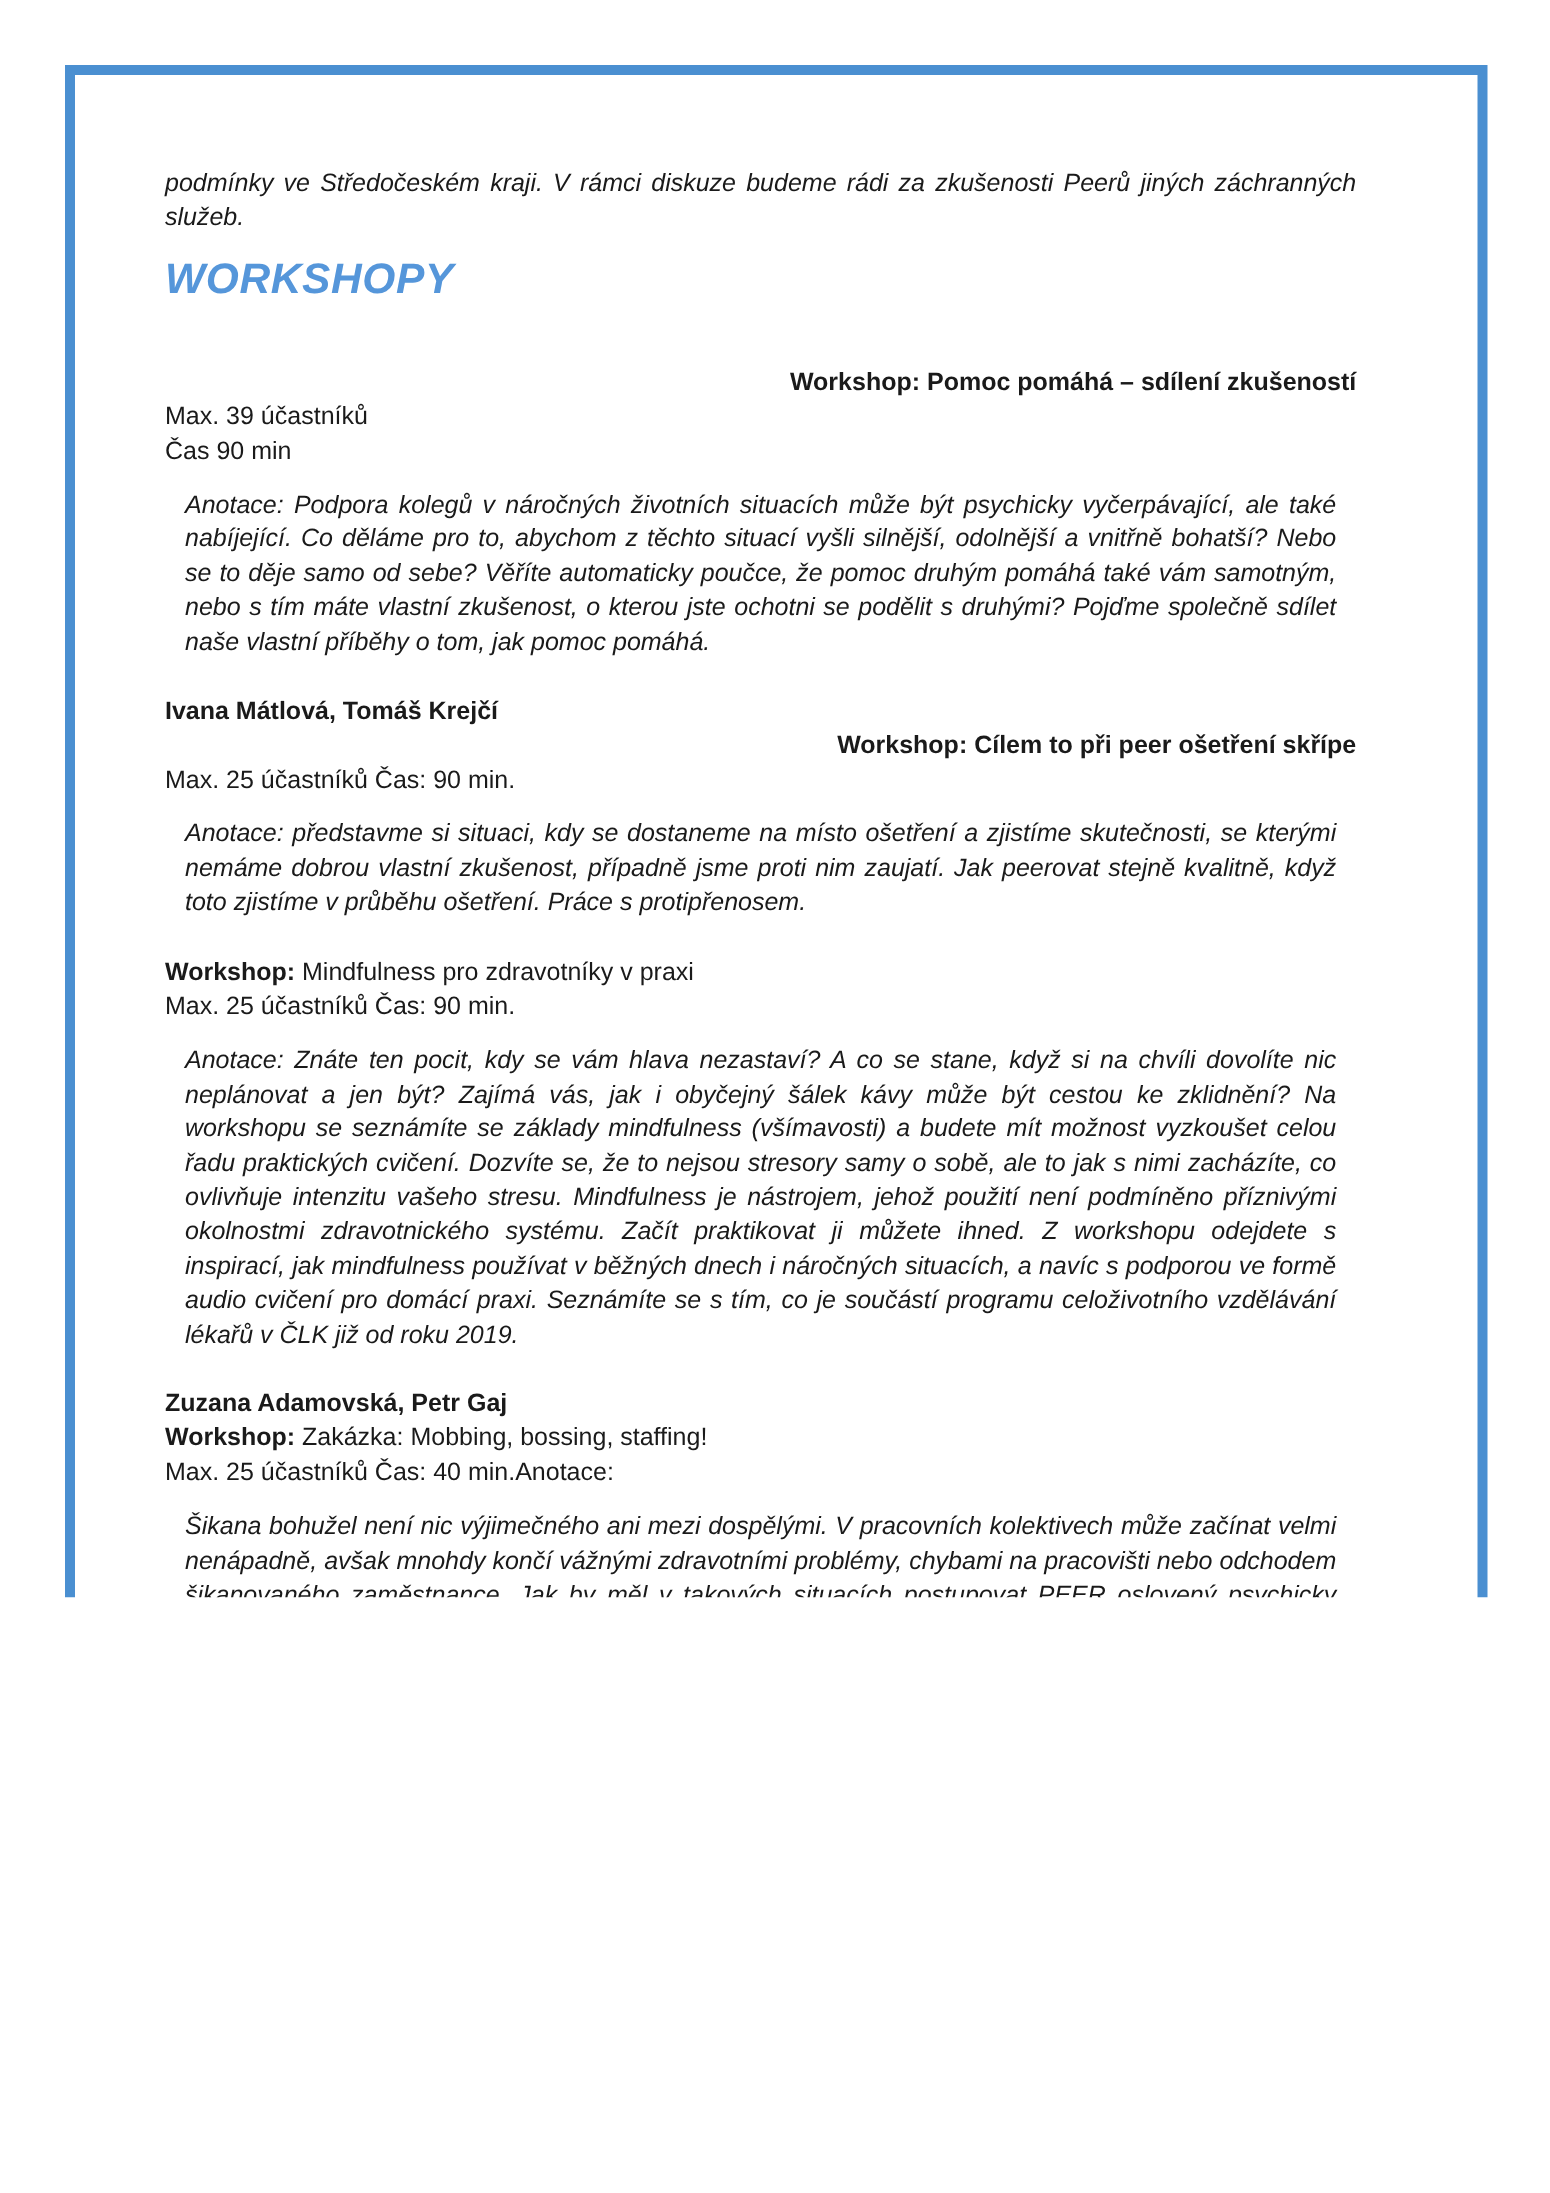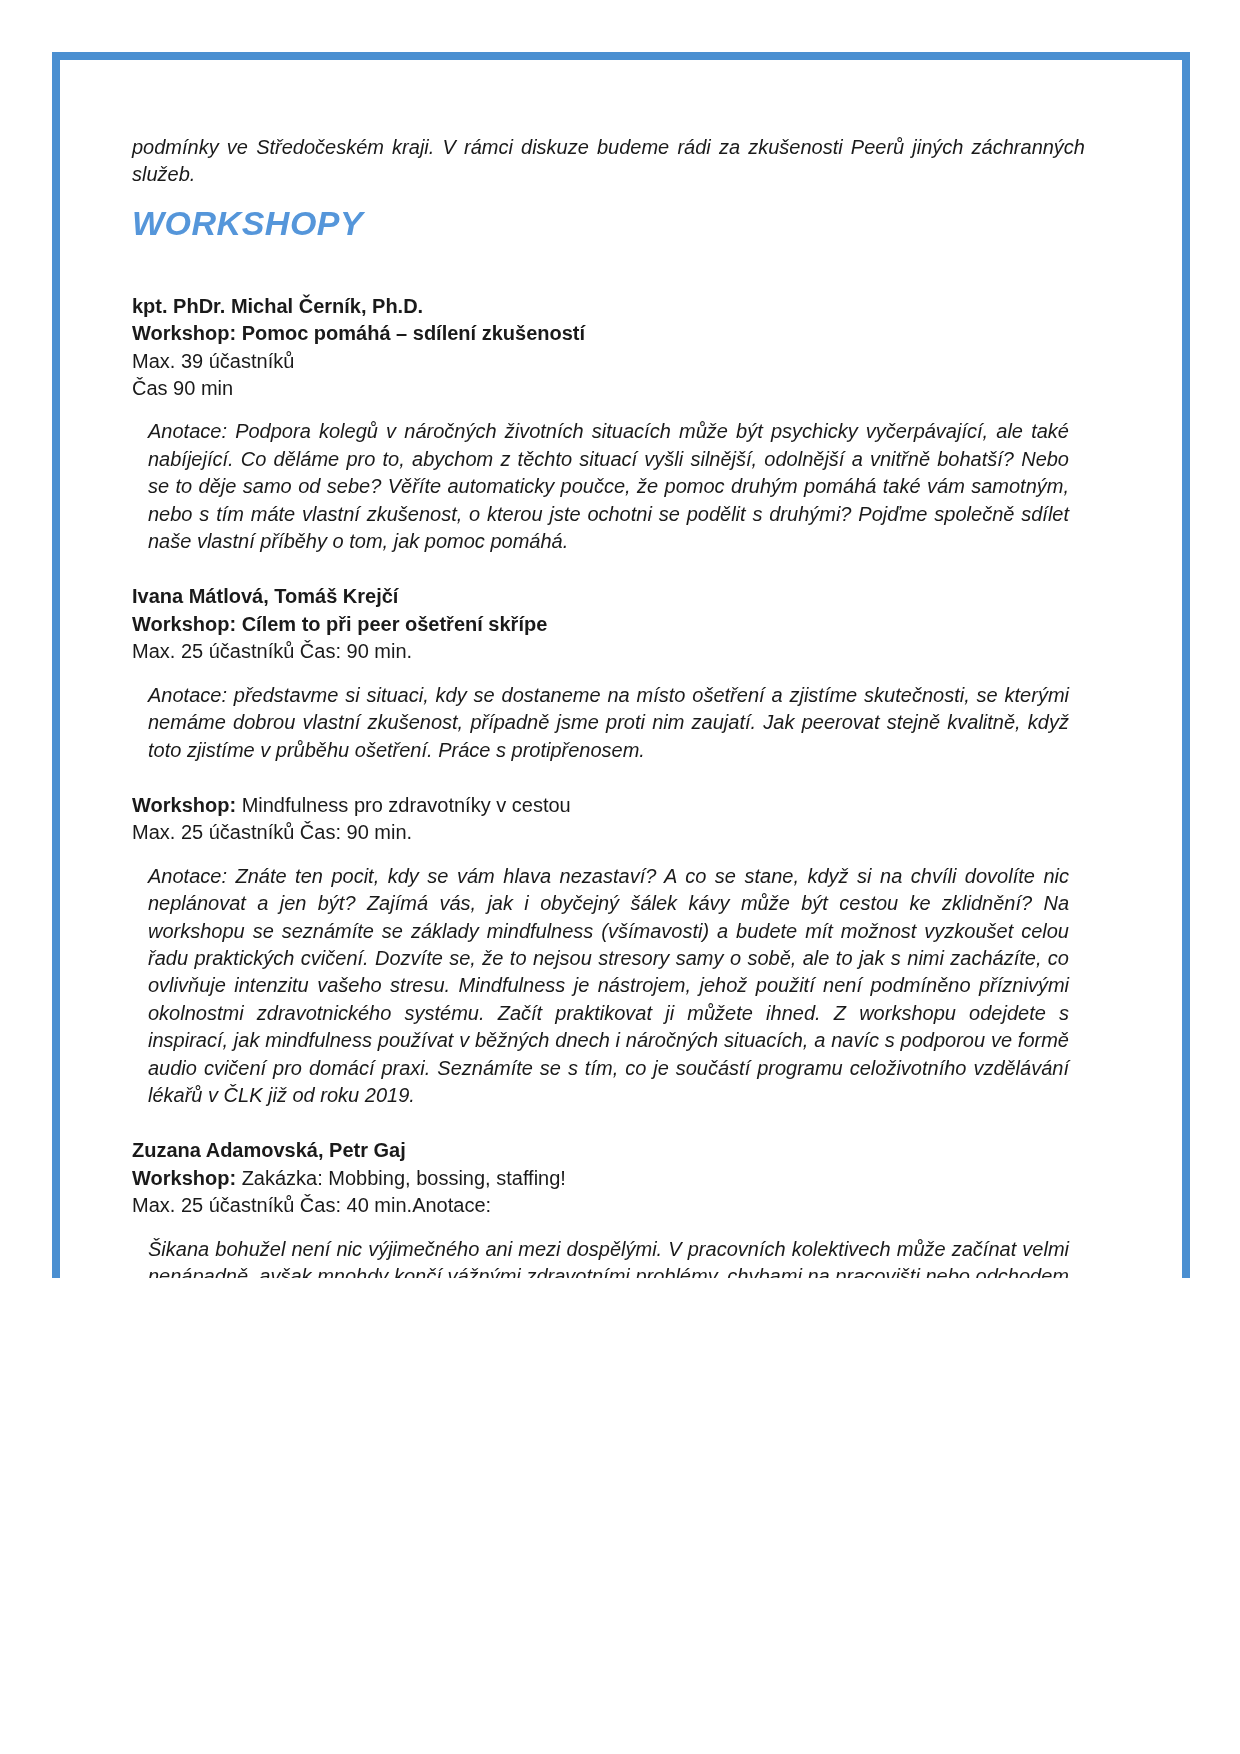--- a/index.html
+++ b/index.html
@@ -48,20 +48,21 @@
     letter-spacing: 0.5px;
   }
   .workshop {
     margin: 0 0 28px 0;
   }
   .presenter {
     font-weight: bold;
   }
   .wtitle-bold {
     font-weight: bold;
+    text-align: right;
   }
   .wlabel {
     font-weight: bold;
   }
   .meta {
     font-weight: normal;
   }
   .annotation {
     font-style: italic;
     text-align: justify;
@@ -74,37 +75,36 @@
 <div class="page">
   <div class="page-border"></div>
 
   <div class="content">
 
     <p class="intro">podmínky ve Středočeském kraji. V rámci diskuze budeme rádi za zkušenosti Peerů jiných záchranných služeb.</p>
 
     <div class="page-heading">WORKSHOPY</div>
 
     <div class="workshop">
-      <div class="presenter">kpt. PhDr. Michal Černík, Ph.D.</div>
       <div class="wtitle-bold">Workshop: Pomoc pomáhá – sdílení zkušeností</div>
       <div class="meta">Max. 39 účastníků</div>
       <div class="meta">Čas 90 min</div>
       <p class="annotation">Anotace: Podpora kolegů v náročných životních situacích může být psychicky vyčerpávající, ale také nabíjející. Co děláme pro to, abychom z těchto situací vyšli silnější, odolnější a vnitřně bohatší? Nebo se to děje samo od sebe? Věříte automaticky poučce, že pomoc druhým pomáhá také vám samotným, nebo s tím máte vlastní zkušenost, o kterou jste ochotni se podělit s druhými? Pojďme společně sdílet naše vlastní příběhy o tom, jak pomoc pomáhá.</p>
     </div>
 
     <div class="workshop">
       <div class="presenter">Ivana Mátlová, Tomáš Krejčí</div>
       <div class="wtitle-bold">Workshop: Cílem to při peer ošetření skřípe</div>
       <div class="meta">Max. 25 účastníků Čas: 90 min.</div>
       <p class="annotation">Anotace: představme si situaci, kdy se dostaneme na místo ošetření a zjistíme skutečnosti, se kterými nemáme dobrou vlastní zkušenost, případně jsme proti nim zaujatí. Jak peerovat stejně kvalitně, když toto zjistíme v průběhu ošetření. Práce s protipřenosem.</p>
     </div>
 
     <div class="workshop">
       <div>
-        <span class="wlabel">Workshop:</span><span> Mindfulness pro zdravotníky v cestou</span>
+        <span class="wlabel">Workshop:</span><span> Mindfulness pro zdravotníky v praxi</span>
       </div>
       <div class="meta">Max. 25 účastníků Čas: 90 min.</div>
       <p class="annotation">Anotace:  Znáte ten pocit, kdy se vám hlava nezastaví? A co se stane, když si na chvíli dovolíte nic neplánovat a jen být? Zajímá vás, jak i obyčejný šálek kávy může být cestou ke zklidnění? Na workshopu se seznámíte se základy mindfulness (všímavosti) a budete mít možnost vyzkoušet celou řadu praktických cvičení. Dozvíte se, že to nejsou stresory samy o sobě, ale to jak s nimi zacházíte, co ovlivňuje intenzitu vašeho stresu. Mindfulness je nástrojem, jehož použití není podmíněno příznivými okolnostmi zdravotnického systému. Začít praktikovat ji můžete ihned.  Z workshopu odejdete s inspirací, jak mindfulness používat v běžných dnech i náročných situacích, a navíc s podporou ve formě audio cvičení pro domácí praxi. Seznámíte se s tím, co je součástí programu celoživotního vzdělávání lékařů v ČLK již od roku 2019.</p>
     </div>
 
     <div class="workshop">
       <div class="presenter">Zuzana Adamovská, Petr Gaj</div>
       <div>
         <span class="wlabel">Workshop:</span><span> Zakázka: Mobbing, bossing, staffing!</span>
       </div>

